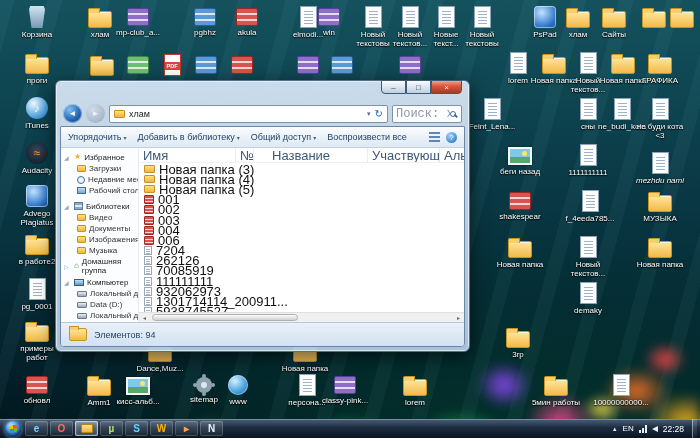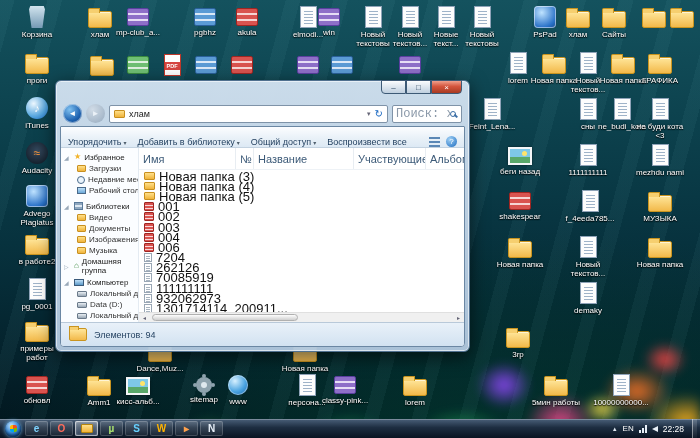--- a/index.html
+++ b/index.html
@@ -76,21 +76,21 @@
   .addr-refresh{color:#1565c0;font-size:10px;line-height:10px;}
   .searchbox{width:70px;height:18px;background:#fff;border:1px solid #7f93a8;border-radius:2px;display:flex;align-items:center;padding:0 3px;flex:none;}
   .searchbox input{border:none;outline:none;width:54px;font-size:12px;font-family:Liberation Mono, monospace;color:#333;background:transparent;}
   .searchbox input::placeholder{color:#8a98a8;}
   .mag{width:6px;height:6px;border:1.5px solid #3a6ea5;border-radius:50%;position:relative;flex:none;}
   .mag::after{content:"";position:absolute;width:4px;height:1.5px;background:#3a6ea5;transform:rotate(45deg);right:-3px;bottom:-1px;}
 
   .content{position:absolute;left:4px;right:4px;top:45px;bottom:4px;border:1px solid #6b87a3;border-radius:1px 1px 4px 4px;
     display:flex;flex-direction:column;background:#fff;overflow:hidden;}
   .toolbar{height:21px;flex:none;background:linear-gradient(180deg,#fcfdff,#e9f1f8 55%,#dde9f4);border-bottom:1px solid #c3d2e0;
-    display:flex;align-items:flex-end;padding:0 7px;gap:11px;font-size:9px;color:#1e3c5c;}
+    display:flex;align-items:center;padding:0 7px;gap:11px;font-size:9px;color:#1e3c5c;}
   .tb-item{display:flex;align-items:center;gap:2px;white-space:nowrap;}
   .tb-item .caret{font-size:6px;color:#50606e;}
   .tb-right{margin-left:auto;display:flex;align-items:center;gap:6px;}
   .views-ico{width:11px;height:10px;background:repeating-linear-gradient(180deg,#5b87b5 0 2px,transparent 2px 4px);}
   .help-ico{width:11px;height:11px;border-radius:50%;background:radial-gradient(circle at 35% 30%,#9fd0f5,#1d6cc0);color:#fff;font-size:8px;display:flex;align-items:center;justify-content:center;}
 
   .mainrow{flex:1;display:flex;min-height:0;}
   #sidebar{width:78px;flex:none;padding:3px 0 0 3px;font-size:8px;color:#222;background:#fbfdff;border-right:1px solid #e4ebf2;overflow:hidden;}
   .sb-group{margin-bottom:4px;}
   .sb-head{display:flex;align-items:center;gap:3px;height:12px;}
@@ -98,21 +98,21 @@
   .sb-item{display:flex;align-items:center;gap:3px;height:11px;padding-left:13px;color:#333;white-space:nowrap;overflow:hidden;}
   .sbch{font-size:8px;line-height:8px;}
   .sb-minifolder{width:9px;height:7px;background:linear-gradient(180deg,#ffe08a,#f0b43c);border:1px solid #c89020;border-radius:1px;flex:none;}
   .sb-desktop{width:9px;height:7px;border:1px solid #4a6a8a;background:linear-gradient(180deg,#bfe0f8,#6aa8d8);flex:none;}
   .sb-recent{width:8px;height:8px;border-radius:50%;border:1px solid #4a6a8a;background:#eaf4fc;flex:none;}
   .sb-lib{width:9px;height:8px;background:repeating-linear-gradient(180deg,#8fa8c0 0 2px,#dde8f2 2px 4px);border:1px solid #5a7a9a;flex:none;}
   .sb-monitor{width:10px;height:7px;border:1px solid #3a5a7a;background:linear-gradient(180deg,#bfe0f8,#5a98c8);flex:none;}
   .sb-drive{width:10px;height:6px;background:linear-gradient(180deg,#e8eef3,#9aa8b6);border:1px solid #6a7a8a;border-radius:1px;flex:none;}
 
   .filearea{flex:1;display:flex;flex-direction:column;min-width:0;background:#fff;}
-  #colhead{display:flex;height:22px;flex:none;border-bottom:1px solid #eef2f6;font-size:11px;color:#3c5a78;}
+  #colhead{display:flex;height:15px;flex:none;border-bottom:1px solid #eef2f6;font-size:13px;color:#3c5a78;}
   .col{display:flex;align-items:center;padding:0 4px;border-right:1px solid #e8edf2;white-space:nowrap;overflow:hidden;flex:none;}
   #rows{flex:1;overflow:hidden;padding-top:1px;}
   .row{display:flex;align-items:center;height:10.2px;font-size:13px;color:#111;gap:4px;padding-left:5px;white-space:nowrap;}
   .fi{flex:none;position:relative;}
   .fi-folder{width:11px;height:8px;background:linear-gradient(180deg,#ffe08a,#f0b43c);border:1px solid #c89020;border-radius:1px;}
   .fi-rar{width:10px;height:9px;background:repeating-linear-gradient(180deg,#d9534f 0 2px,#f8d7da 2px 3px);border:1px solid #a02622;border-radius:1px;}
   .fi-file{width:8px;height:9px;background:#fff;border:1px solid #9aa7b5;}
   .fi-file::before{content:"";position:absolute;left:1px;right:1px;top:2px;height:5px;background:repeating-linear-gradient(180deg,#a8b4c0 0 1px,transparent 1px 2px);}
   .hscroll{height:10px;flex:none;background:#f0f0f0;border-top:1px solid #e0e0e0;display:flex;align-items:center;}
   .hs-btn{width:11px;font-size:6px;color:#667;display:flex;align-items:center;justify-content:center;}
@@ -290,21 +290,21 @@
       <div class="lbl">Audacity</div>
     </div>
     <div class="dicon" style="left: 492px; top: 142px; width: 56px;">
       <div class="glyph k-image"></div>
       <div class="lbl">беги назад</div>
     </div>
     <div class="dicon" style="left: 562px; top: 142px; width: 52px;">
       <div class="glyph k-text"></div>
       <div class="lbl">1111111111</div>
     </div>
-    <div class="dicon" style="left: 632px; top: 142px; width: 56px;">
+    <div class="dicon" style="left: 632px; top: 150px; width: 56px; font-style: italic;">
       <div class="glyph k-text"></div>
       <div class="lbl">mezhdu nami</div>
     </div>
     <div class="dicon" style="left: 9px; top: 183px;">
       <div class="glyph k-app-blue"></div>
       <div class="lbl">Advego Plagiatus</div>
     </div>
     <div class="dicon" style="left: 492px; top: 188px; width: 56px;">
       <div class="glyph k-arch k-arch-red"></div>
       <div class="lbl">shakespear</div>
@@ -518,21 +518,21 @@
           </div>
         </div>
       <div class="filearea">
         <div id="colhead">
             <div class="col" style="width: 97px;">
               <span>Имя</span>
             </div>
             <div class="col" style="width: 18px;">
               <span>№</span>
             </div>
-            <div class="col" style="width: 100px;">
+            <div class="col" style="width: 100px; margin-left: 14px;">
               <span>Название</span>
             </div>
             <div class="col" style="width: 72px;">
               <span>Участвующие ис...</span>
             </div>
             <div class="col" style="width: 44px;">
               <span>Альбом</span>
             </div>
           </div>
         <div id="rows">

